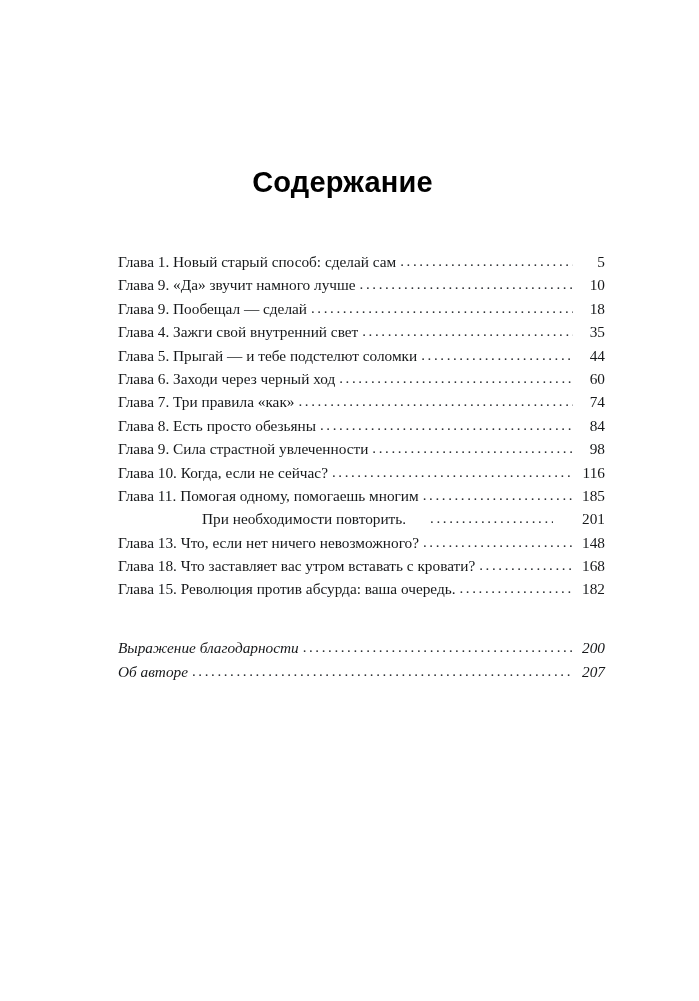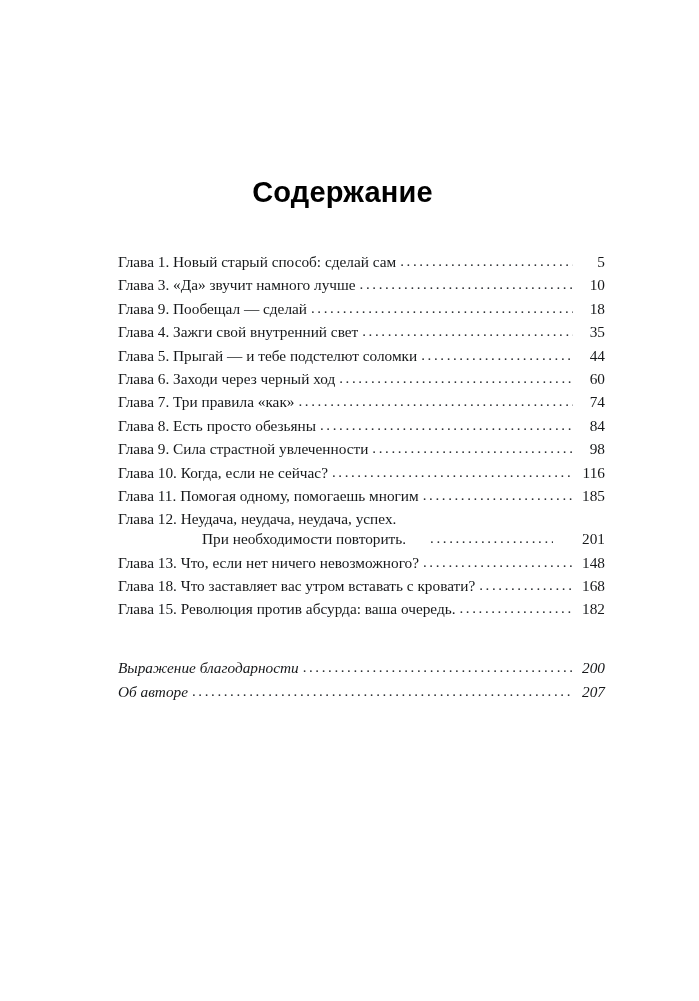--- a/index.html
+++ b/index.html
@@ -12,21 +12,21 @@
     height: 1001px;
     font-family: "Liberation Serif", serif;
     color: #16181a;
     position: relative;
     overflow: hidden;
   }
   .page {
     width: 699px;
     height: 1001px;
     box-sizing: border-box;
-    padding: 16px;
+    padding: 6px;
     position: relative;
   }
   .toc-title {
     font-family: "Liberation Sans", sans-serif;
     font-weight: bold;
     font-size: 29px;
     letter-spacing: 0.2px;
     text-align: center;
     color: #000000;
     margin: 0;
@@ -106,21 +106,21 @@
     <div class="toc-item">
       <div class="row">
         <span class="label">Глава 1. Новый старый способ: сделай сам</span>
         <span class="dots">................................................................................................................</span>
         <span class="page-num">5</span>
       </div>
     </div>
 
     <div class="toc-item">
       <div class="row">
-        <span class="label">Глава 3. «Да» звучит намного лучше</span>
+        <span class="label">Глава 9. «Да» звучит намного лучше</span>
         <span class="dots">................................................................................................................</span>
         <span class="page-num">10</span>
       </div>
     </div>
 
     <div class="toc-item">
       <div class="row">
         <span class="label">Глава 9. Пообещал — сделай</span>
         <span class="dots">................................................................................................................</span>
         <span class="page-num">18</span>
@@ -185,23 +185,20 @@
 
     <div class="toc-item">
       <div class="row">
         <span class="label">Глава 11. Помогая одному, помогаешь многим</span>
         <span class="dots">................................................................................................................</span>
         <span class="page-num">185</span>
       </div>
     </div>
 
     <div class="toc-item">
-      <div class="row">
-        <span class="label">Глава 12. Неудача, неудача, неудача, успех.</span>
-      </div>
       <div class="second-line">
         <span class="label">При необходимости повторить.</span>
         <span class="dots">................................................................................................................</span>
         <span class="page-num">201</span>
       </div>
     </div>
 
     <div class="toc-item">
       <div class="row">
         <span class="label">Глава 13. Что, если нет ничего невозможного?</span>

